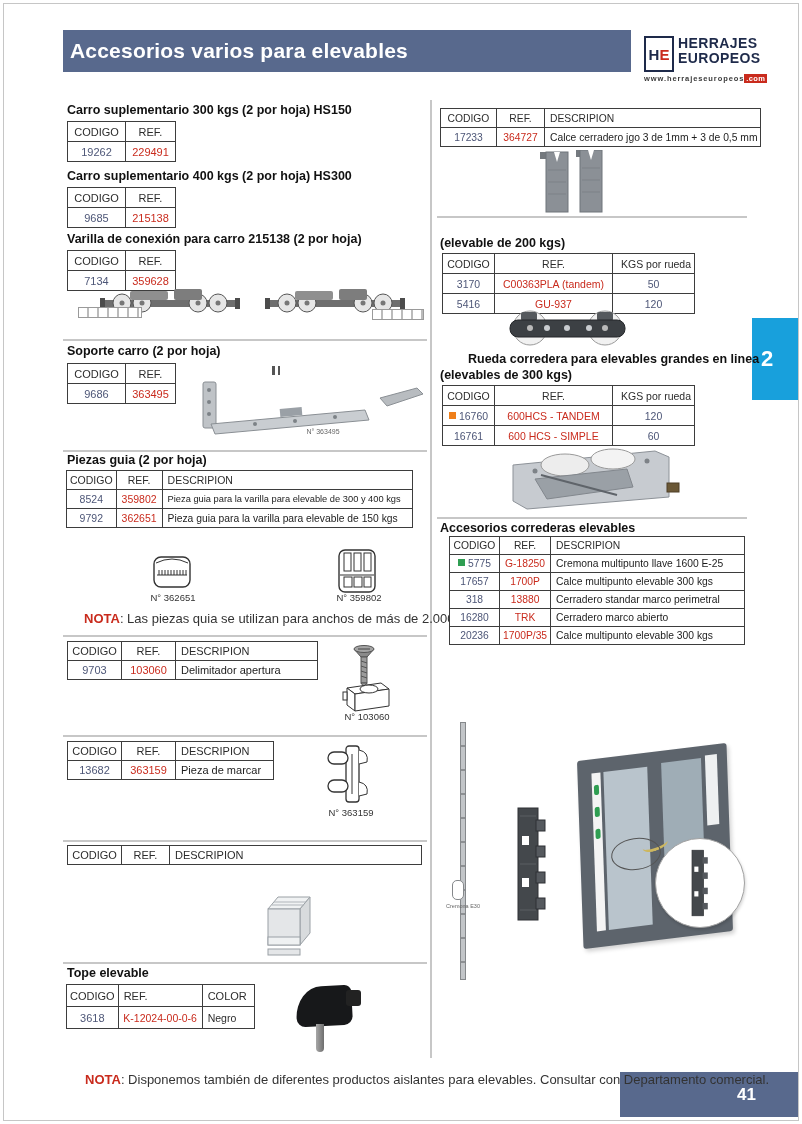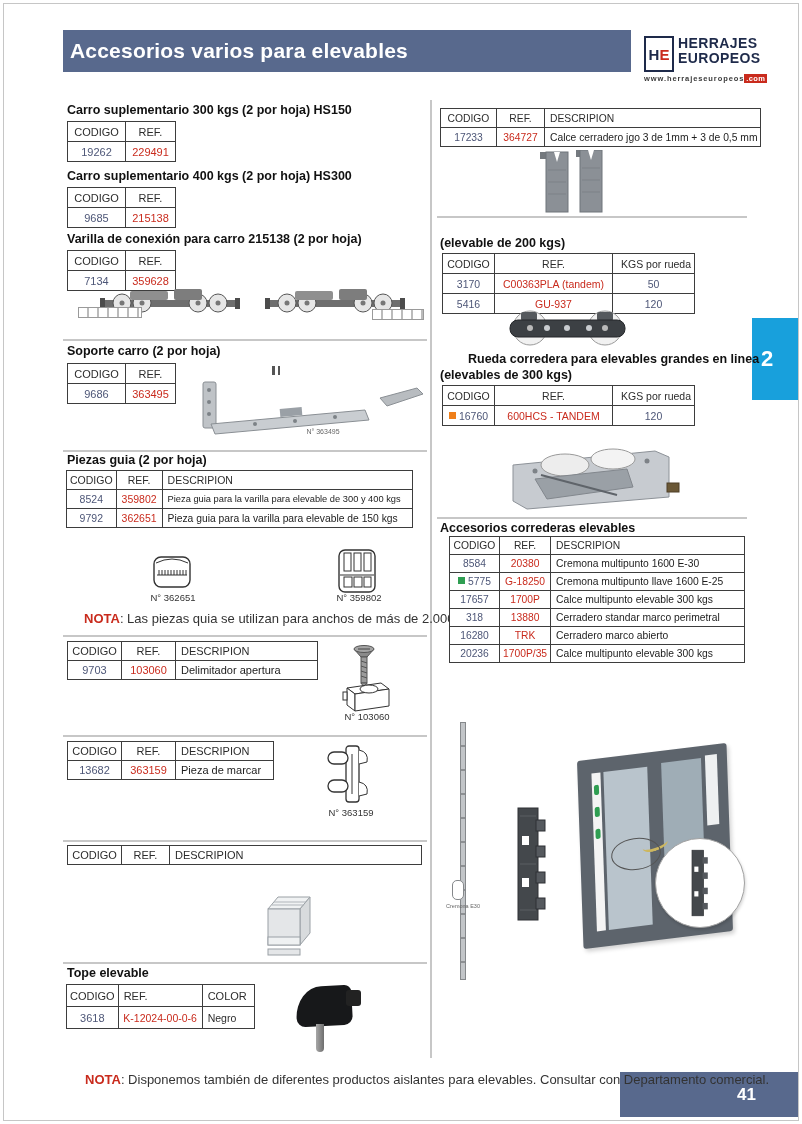--- a/index.html
+++ b/index.html
@@ -473,20 +473,25 @@
         <tr>
           <td class="hd c1">CODIGO</td>
           <td class="hd c2">REF.</td>
           <td class="hd c3">KGS por rueda</td>
         </tr>
     <tr>
           <td class="codigo"><span class="sq orange"></span><span>16760</span></td>
           <td class="ref">600HCS - TANDEM</td>
           <td class="codigo">120</td>
         </tr>
+    <tr>
+          <td class="codigo">16761</td>
+          <td class="ref">600 HCS - SIMPLE</td>
+          <td class="codigo">60</td>
+        </tr>
   </tbody>
     </table>
   <div class="ill" style="left:505px;top:445px;">
     <svg width="175" height="68" viewBox="0 0 175 68">
         <polygon points="8,20 150,6 164,12 164,52 22,64 8,56" fill="#c7cbd0" stroke="#8d9298"></polygon>
         <ellipse cx="60" cy="20" rx="24" ry="11" fill="#ededed" stroke="#9a9a9a"></ellipse>
         <ellipse cx="108" cy="14" rx="22" ry="10" fill="#f3f3f3" stroke="#9a9a9a"></ellipse>
         <polygon points="30,34 122,24 128,42 42,54" fill="#9aa0a6" stroke="#82878d"></polygon>
         <path d="M36 30 L112 50" stroke="#5f646a" stroke-width="2" fill="none"></path>
         <rect x="162" y="38" width="12" height="9" fill="#6b5836" stroke="#4e3f27"></rect>
@@ -495,25 +500,20 @@
       </svg>
   </div>
 
   <div class="sec-h" style="left:440px;top:521px;">Accesorios correderas elevables</div>
   <table class="t-acc" style="left:449px;top:536px;">
     <tbody>
         <tr>
           <td class="hd c1">CODIGO</td>
           <td class="hd c2">REF.</td>
           <td class="hd l c3">DESCRIPION</td>
-        </tr>
-    <tr>
-          <td class="codigo">8584</td>
-          <td class="ref">20380</td>
-          <td class="desc">Cremona multipunto 1600 E-30</td>
         </tr>
     <tr>
           <td class="codigo"><span class="sq green"></span><span>5775</span></td>
           <td class="ref">G-18250</td>
           <td class="desc">Cremona multipunto llave 1600 E-25</td>
         </tr>
     <tr>
           <td class="codigo">17657</td>
           <td class="ref">1700P</td>
           <td class="desc">Calce multipunto elevable 300 kgs</td>

